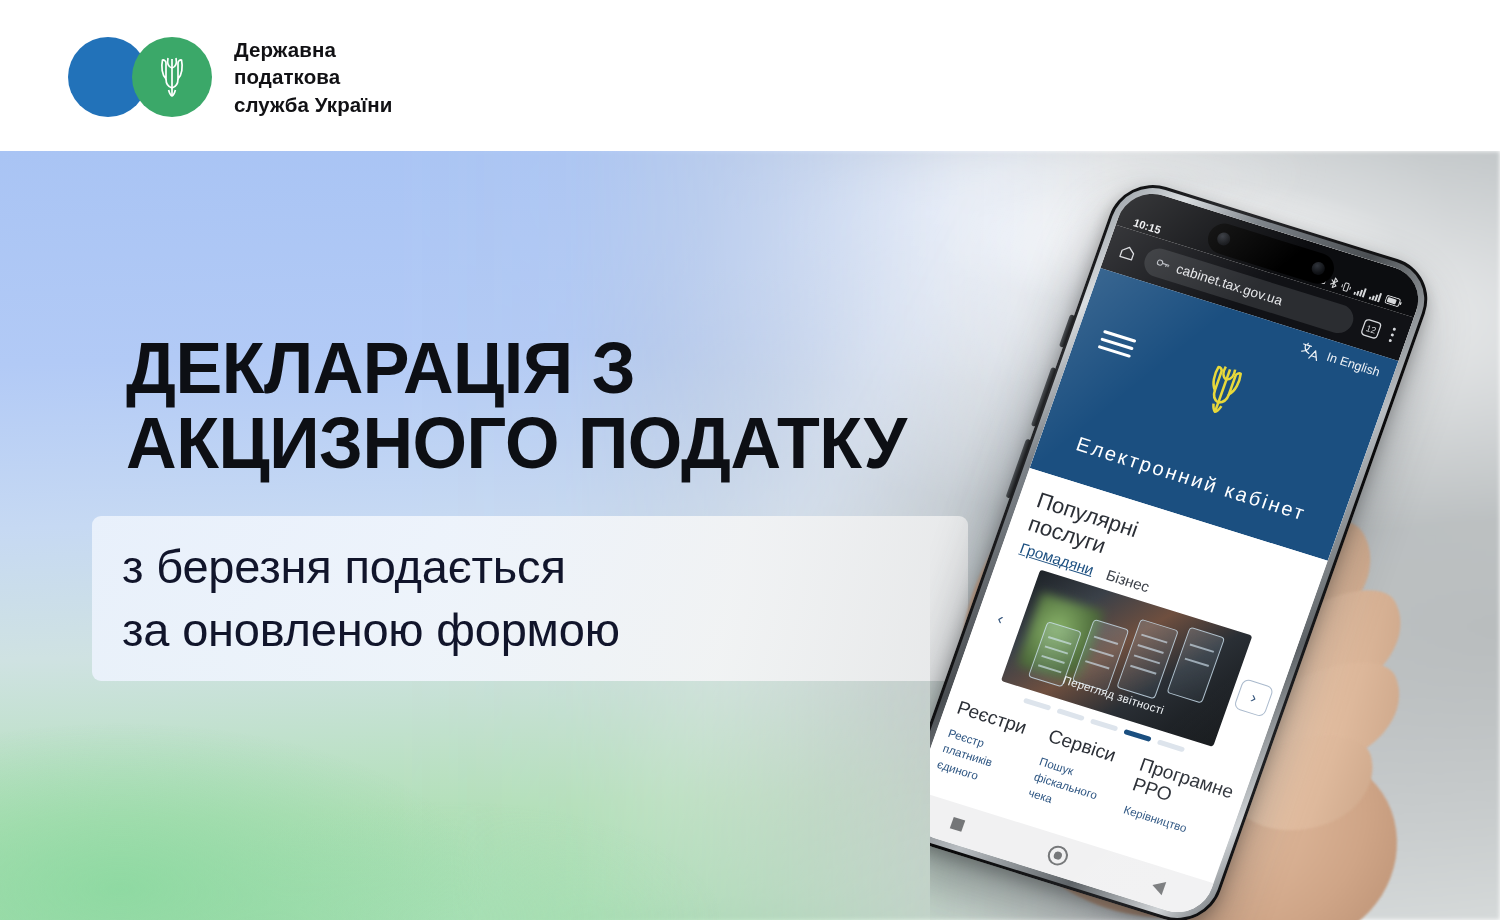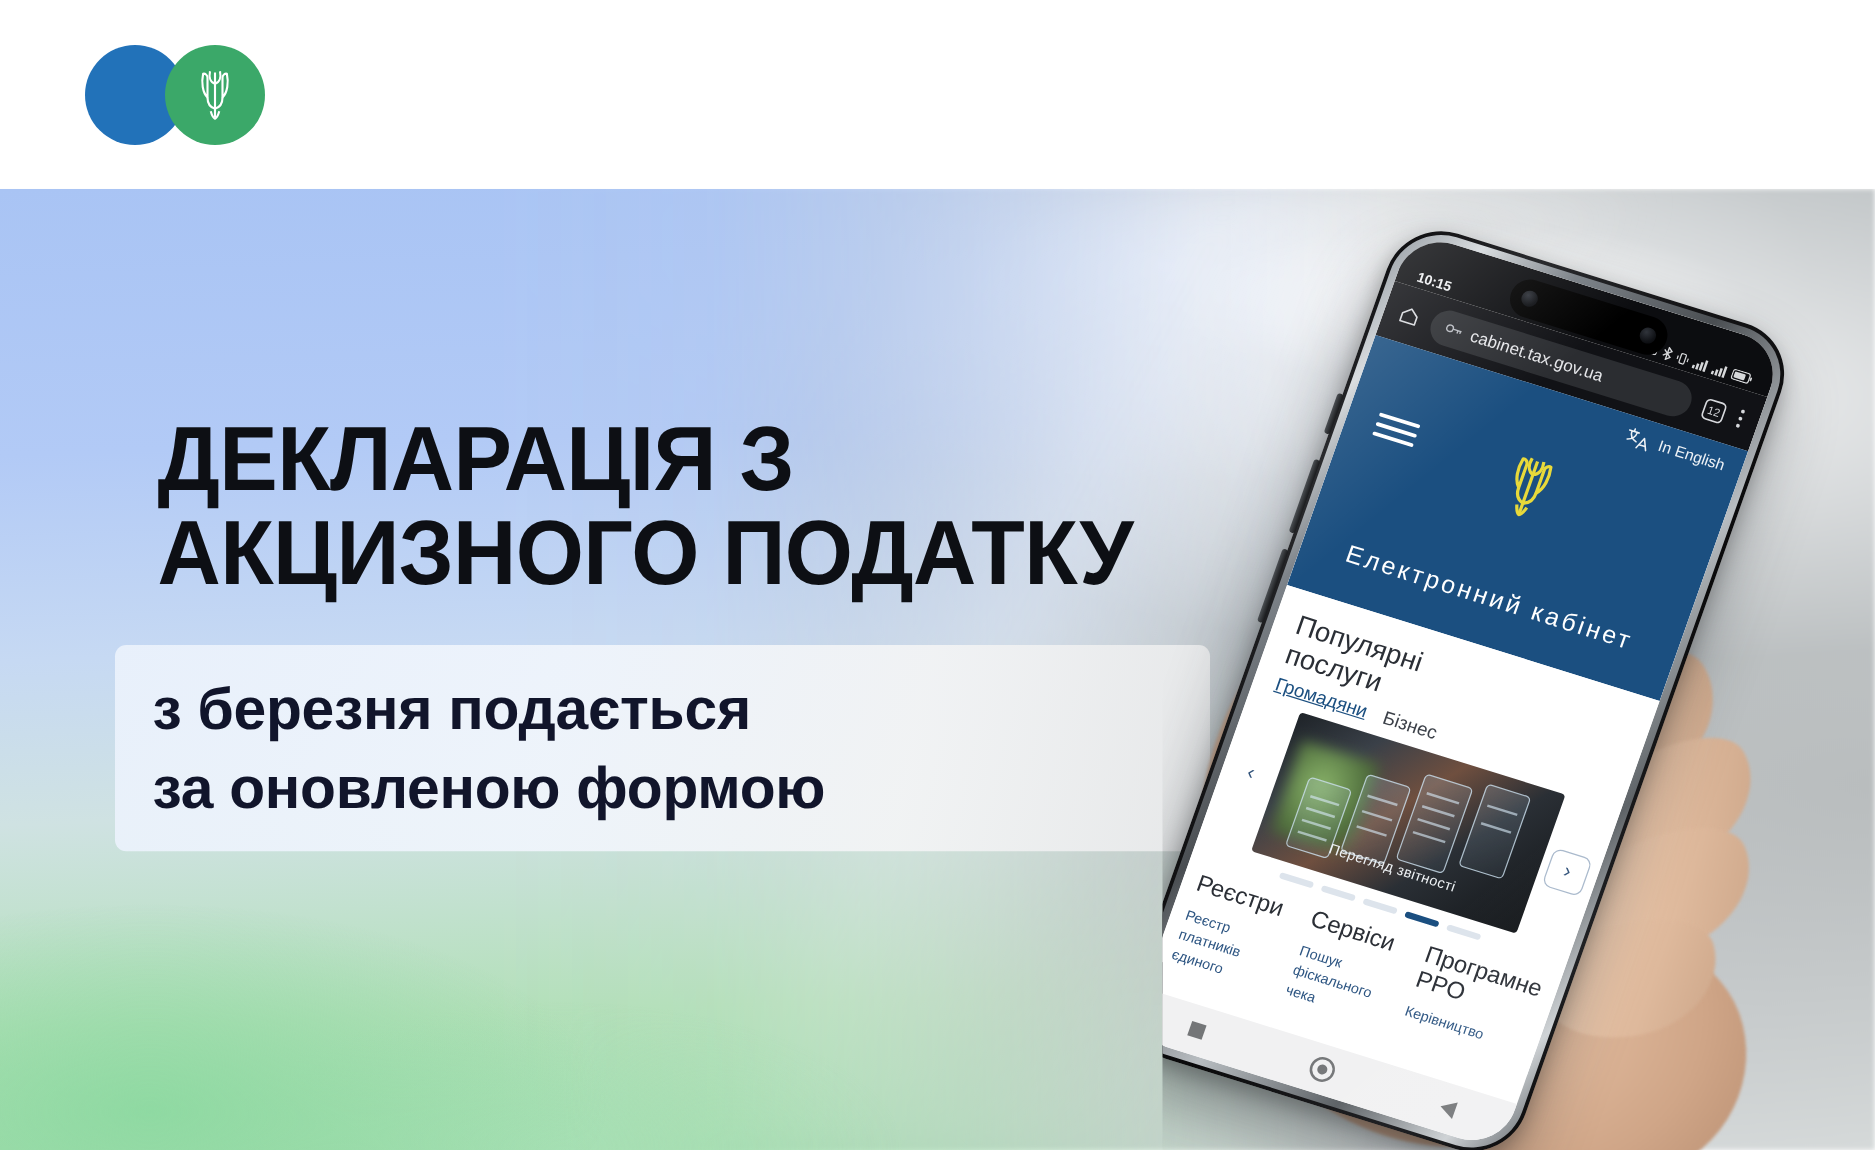--- a/index.html
+++ b/index.html
@@ -70,21 +70,21 @@
   
   #subtitle-box{
     position:absolute;left:92px;top:516px;width:876px;height:165px;z-index:20;
     background:linear-gradient(100deg,rgba(235,242,252,.92) 0%,rgba(240,245,252,.93) 40%,
                rgba(243,244,245,.93) 72%,rgba(233,234,235,.93) 100%);
     border-radius:9px;
     display:flex;flex-direction:column;justify-content:center;
     padding-left:30px;box-sizing:border-box;
   }
   #subtitle-text{
-    font-size:47px;font-weight:700;line-height:1.33;color:#11152b;
+    font-size:47px;font-weight:400;line-height:1.33;color:#11152b;
     letter-spacing:-.2px;white-space:pre-line;
   }
 
   
   #photo{position:absolute;left:930px;top:151px;width:570px;height:769px;z-index:25;overflow:hidden;}
 
   
   .hand{position:absolute;filter:blur(1.2px);}
   #palm{
     left:28px;top:300px;width:370px;height:470px;
@@ -250,20 +250,23 @@
           <g fill="none" stroke="#ffffff" stroke-width="1.7" stroke-linejoin="round">
             <path d="M17 5 L17 41"></path>
             <path d="M7.5 6 C6 13, 7 21, 11 25 L11 9 C11 7, 9 5.5, 7.5 6 Z"></path>
             <path d="M26.5 6 C28 13, 27 21, 23 25 L23 9 C23 7, 25 5.5, 26.5 6 Z"></path>
             <path d="M11 25 C11 30, 13.5 33, 17 34 C20.5 33, 23 30, 23 25"></path>
             <path d="M13 4 C12 9, 13.4 13, 17 14 C20.6 13, 22 9, 21 4"></path>
             <path d="M13.6 36 C14.6 39.6, 15.6 41.3, 17 42 C18.4 41.3, 19.4 39.6, 20.4 36"></path>
           </g>
         </svg>
       </div>
+      <div id="logo-text">Державна
+податкова
+служба України</div>
     </div>
   </div>
 
   <div id="bg">
     <div class="bglayer" id="bg-photo"></div>
     <div class="bglayer" id="bg-streak"></div>
     <div class="bglayer" id="bg-gradient"></div>
     <div class="bglayer" id="bg-greenpool"></div>
   </div>
 

